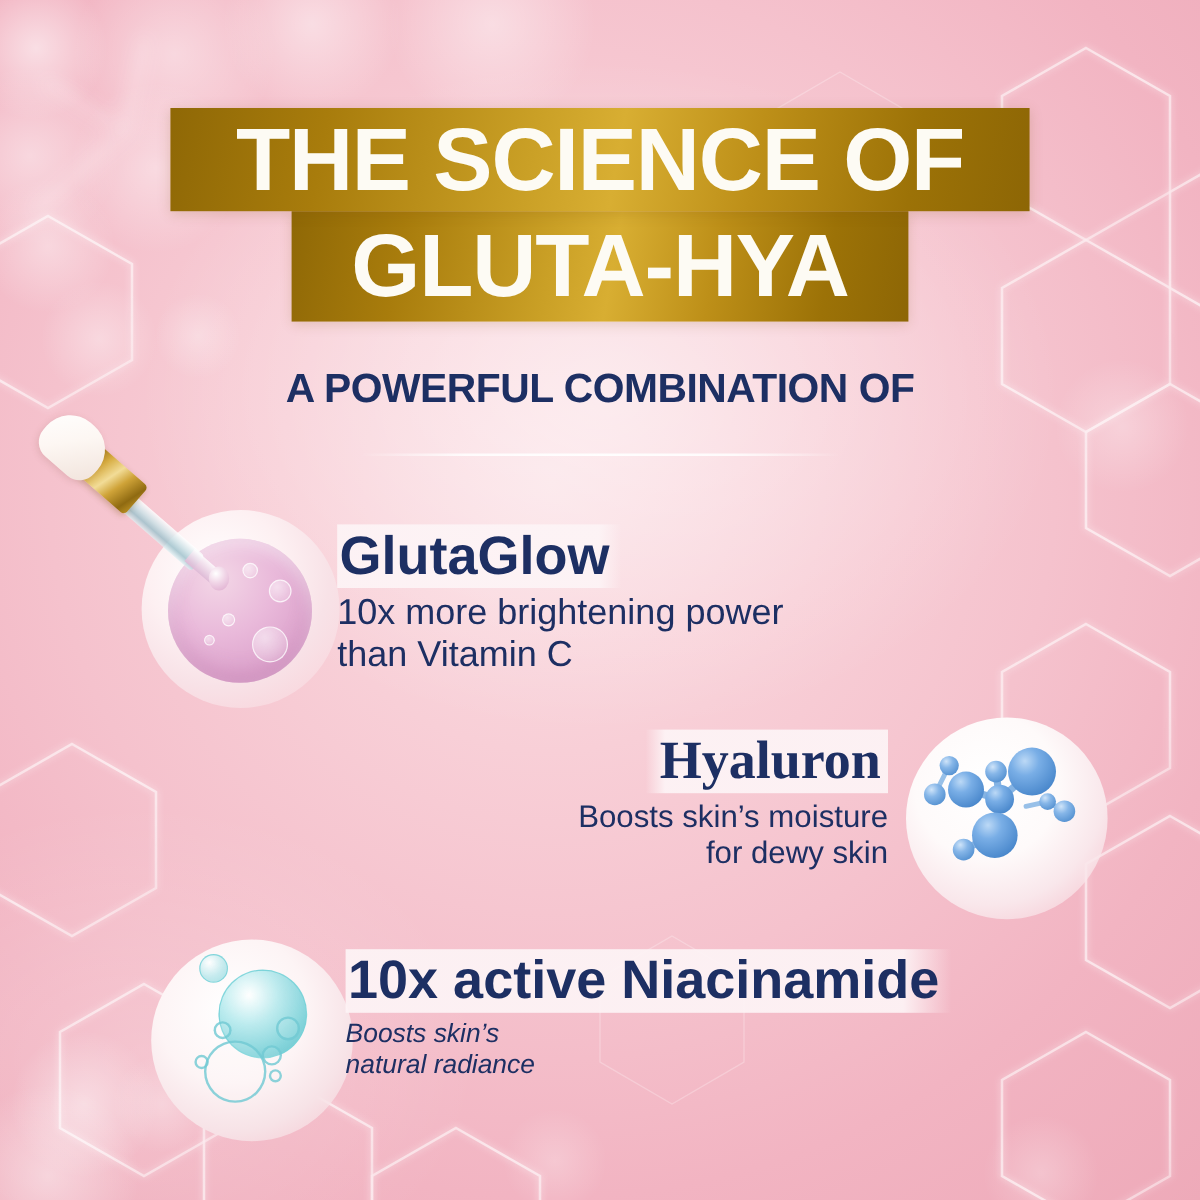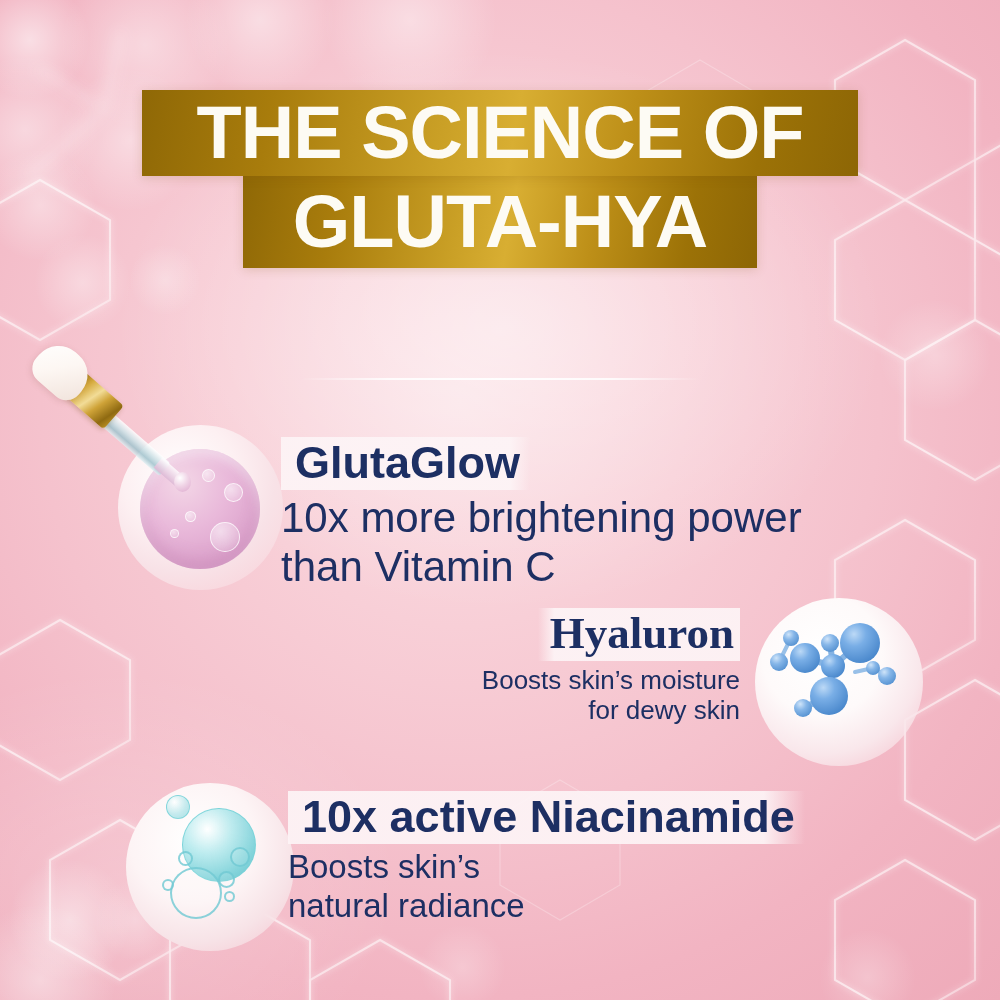--- a/index.html
+++ b/index.html
@@ -54,44 +54,44 @@
     background:linear-gradient(90deg,rgba(255,255,255,0) 0%,rgba(255,255,255,.85) 22%,rgba(255,255,255,.95) 50%,rgba(255,255,255,.85) 78%,rgba(255,255,255,0) 100%);
     border-radius:2px;
   }
 
   
   .ing-block{position:absolute;}
   .ing-head{
     display:inline-block;
     color:#1d2f63;font-weight:700;line-height:1.05;
     background:linear-gradient(90deg,rgba(253,244,246,.92) 0%,rgba(253,244,246,.92) 92%,rgba(253,244,246,0) 100%);
-    padding:2px 10px 4px 14px;
+    padding:2px 10px 4px 2px;
     white-space:nowrap;
   }
   .ing-desc{
     color:#1d2f63;font-weight:400;line-height:1.16;
     margin-top:4px;white-space:pre-line;
   }
 
   #block-glutaglow{left:281px;top:437px;text-align:left;}
   #block-glutaglow .ing-head{font-size:45px;}
-  #block-glutaglow .ing-desc{font-size:42px;}
+  #block-glutaglow .ing-desc{font-size:30px;}
 
   #block-hyaluron{left:400px;top:608px;width:340px;text-align:right;}
   #block-hyaluron .ing-head{
     font-size:45px;
     background:linear-gradient(90deg,rgba(253,244,246,0) 0%,rgba(253,244,246,.92) 8%,rgba(253,244,246,.92) 100%);
     padding:2px 6px 4px 12px;
     font-family:Liberation Serif, serif;
   }
   #block-hyaluron .ing-desc{font-size:26px;}
 
   #block-niacinamide{left:288px;top:791px;text-align:left;}
   #block-niacinamide .ing-head{font-size:45px;}
-  #block-niacinamide .ing-desc{font-size:33px;}
+  #block-niacinamide .ing-desc{font-size:22px;font-style:italic;}
 
   
   .art-circle{position:absolute;border-radius:50%;}
 
   
   #serum-circle{
     left:118px;top:425px;width:165px;height:165px;
     background:radial-gradient(circle at 38% 32%, #fff 0%, #fdf0f2 38%, #f8e2e7 62%, rgba(250,225,230,.55) 82%, rgba(250,225,230,0) 100%);
   }
   #serum-fill{
@@ -221,20 +221,21 @@
   <div class="bokeh" style="left:820px;top:930px;width:95px;height:95px;background:radial-gradient(circle,rgba(255,255,255,.26),rgba(255,255,255,0) 72%);"></div>
   <div class="bokeh" style="left:420px;top:925px;width:85px;height:85px;background:radial-gradient(circle,rgba(255,255,255,.24),rgba(255,255,255,0) 72%);"></div>
 
   <div class="banner" id="banner2">
     <span>GLUTA-HYA</span>
   </div>
   <div class="banner" id="banner1">
     <span>THE SCIENCE OF</span>
   </div>
 
+  <div id="subtitle">A POWERFUL COMBINATION OF</div>
   <div id="divider"></div>
 
   <div class="art-circle" id="serum-circle">
     <div id="serum-fill">
       <div class="serum-bub" style="left:62px;top:20px;width:11px;height:11px;"></div>
       <div class="serum-bub" style="left:84px;top:34px;width:17px;height:17px;"></div>
       <div class="serum-bub" style="left:70px;top:73px;width:28px;height:28px;"></div>
       <div class="serum-bub" style="left:45px;top:62px;width:9px;height:9px;"></div>
       <div class="serum-bub" style="left:30px;top:80px;width:7px;height:7px;"></div>
     </div>

